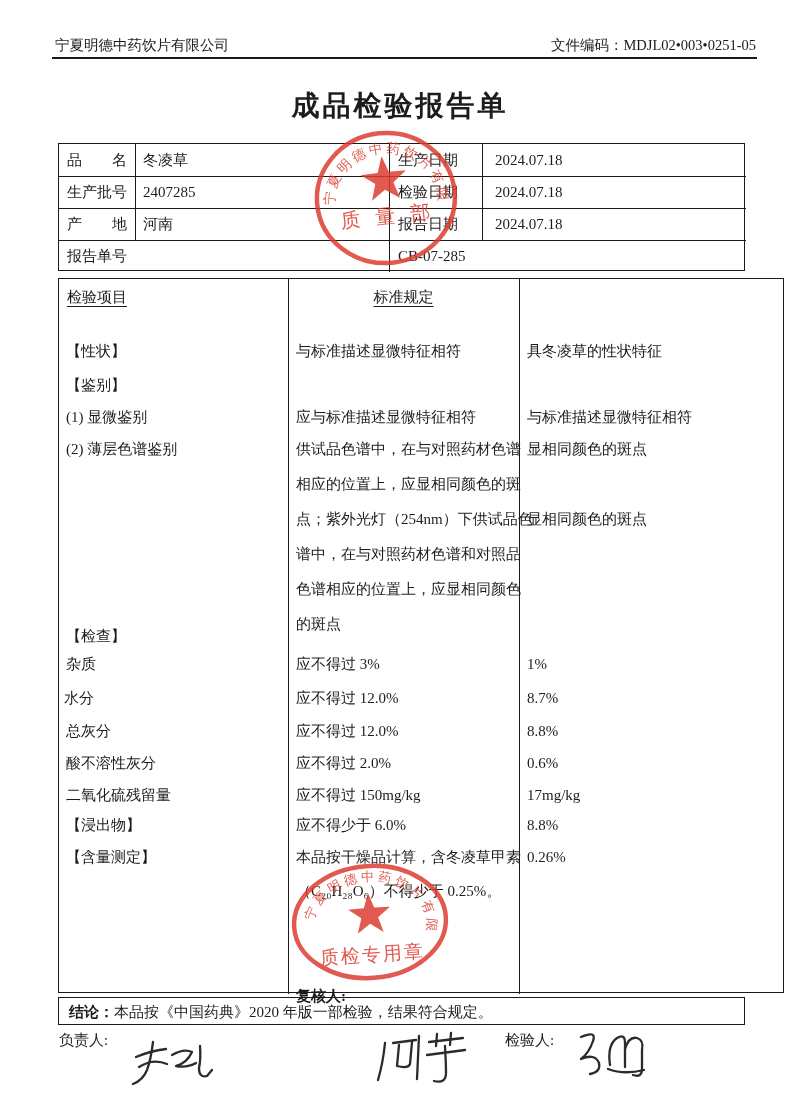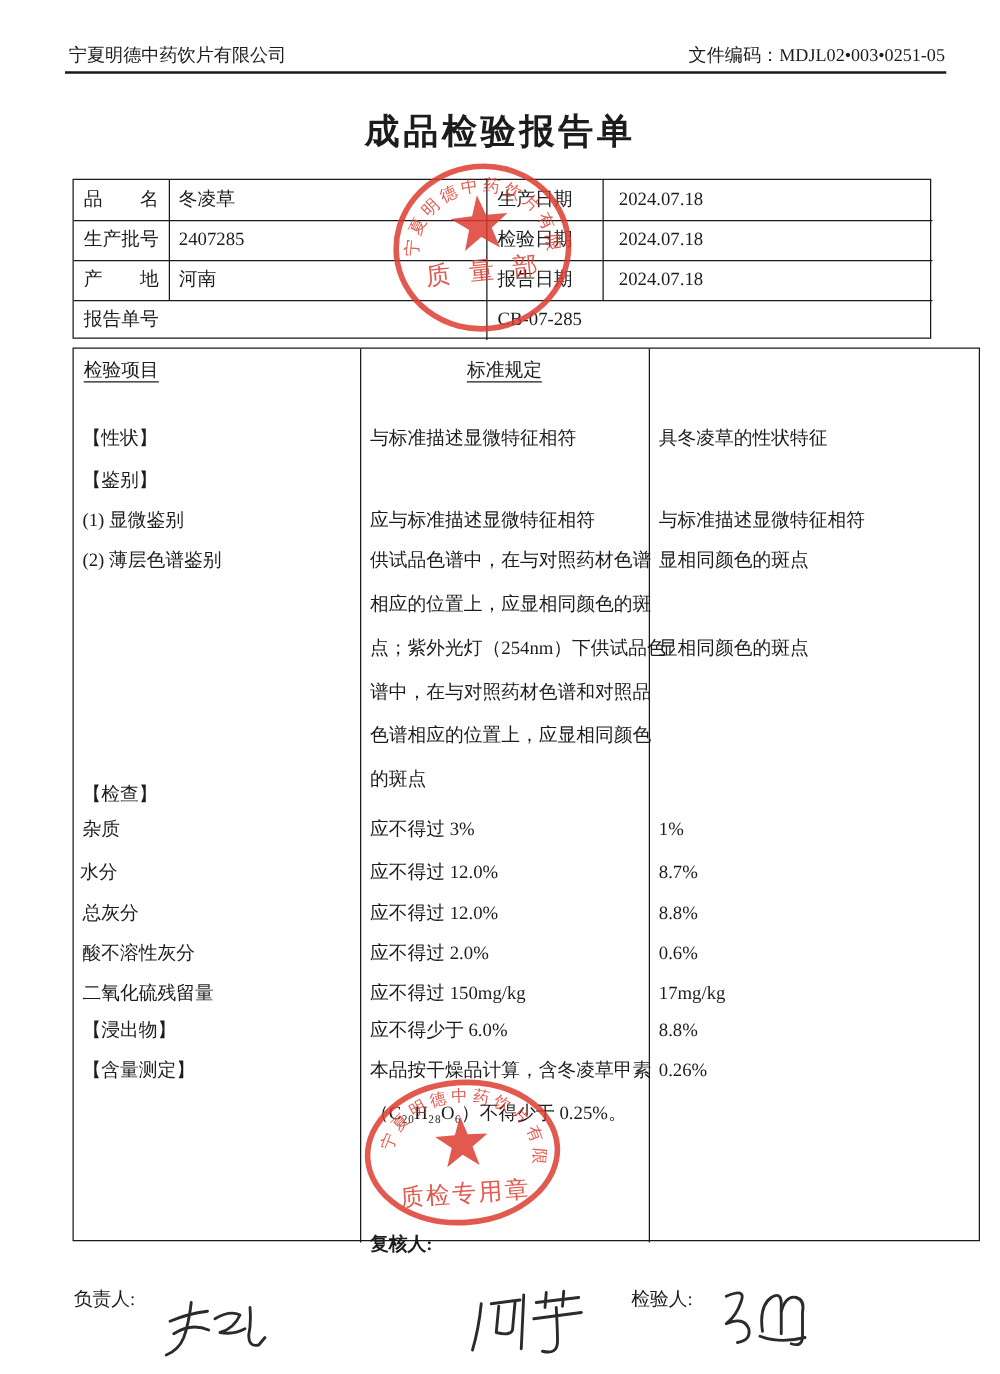--- a/index.html
+++ b/index.html
@@ -99,20 +99,25 @@
     <div class="abs" style="left:468px;top:230px;">显相同颜色的斑点</div>
     <div class="abs" style="left:468px;top:375px;">1%</div>
     <div class="abs" style="left:468px;top:409px;">8.7%</div>
     <div class="abs" style="left:468px;top:442px;">8.8%</div>
     <div class="abs" style="left:468px;top:474px;">0.6%</div>
     <div class="abs" style="left:468px;top:506px;">17mg/kg</div>
     <div class="abs" style="left:468px;top:536px;">8.8%</div>
     <div class="abs" style="left:468px;top:568px;">0.26%</div>
   </div>
 
+  <div class="box" style="left:58px;top:997px;width:687px;height:28px;">
+    <div class="abs" style="left:10px;top:4px;">
+      <span class="bold">结论：</span><span>本品按《中国药典》2020 年版一部检验，结果符合规定。</span>
+    </div>
+  </div>
 
   <div class="abs" style="left:59px;top:1030px;">负责人:</div>
   <div class="abs" style="left:296px;top:986px;font-weight:bold;">复核人:</div>
   <div class="abs" style="left:505px;top:1030px;">检验人:</div>
 
   <svg class="sig" style="left:126px;top:1033px;" width="92" height="58" viewBox="0 0 92 58">
     <path d="M10 24 Q24 18 40 16"></path>
     <path d="M27 9 Q25 26 21 37 Q17 47 7 51"></path>
     <path d="M13 34 Q27 25 41 31"></path>
     <path d="M46 22 Q58 15 66 19 Q61 30 50 33 Q61 35 70 30"></path>

